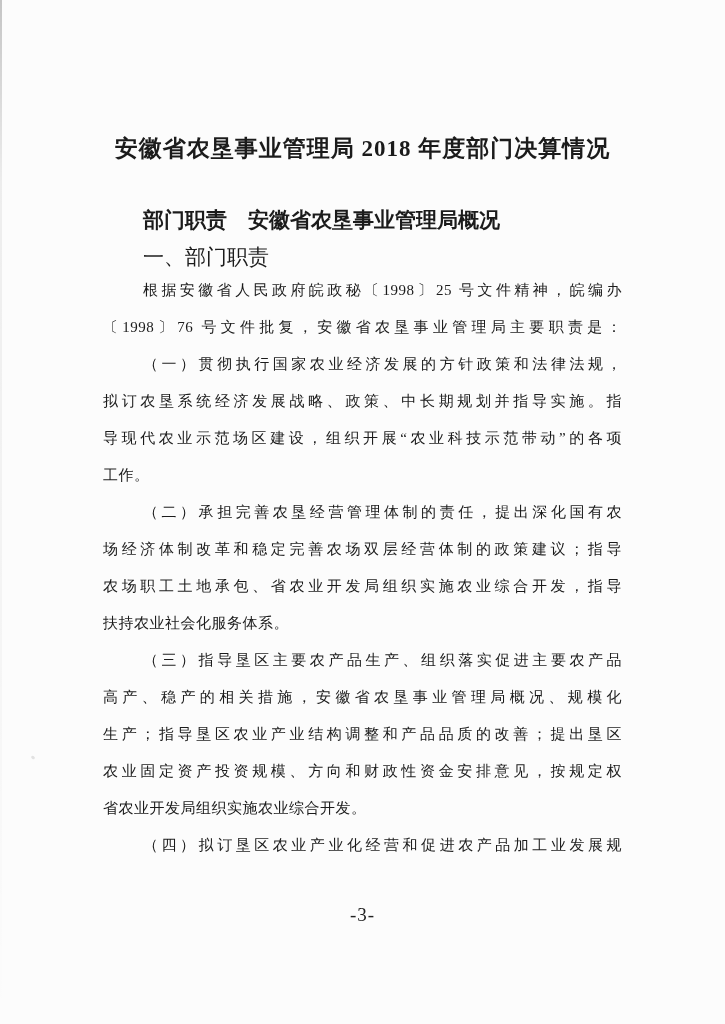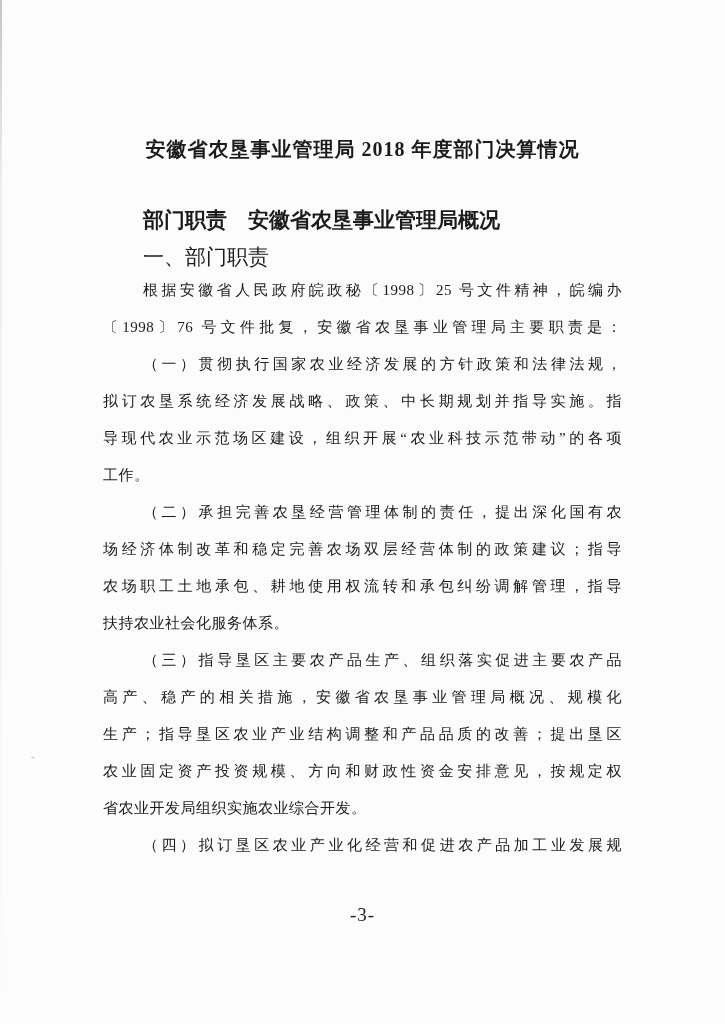--- a/index.html
+++ b/index.html
@@ -21,21 +21,21 @@
     background:linear-gradient(180deg, rgba(0,0,0,.22) 0%, rgba(0,0,0,.06) 18%, rgba(0,0,0,.03) 60%, rgba(0,0,0,0) 100%);
   }
   .speck{
     position:absolute;left:31px;top:756px;width:4px;height:3px;
     background:rgba(0,0,0,.10);border-radius:50%;
     transform:rotate(38deg);
   }
   .doc-title{
     position:absolute;left:0;right:0;top:134px;
     text-align:center;
-    font-size:20px;line-height:30px;
+    font-size:23px;line-height:30px;
     font-weight:700;
     letter-spacing:1px;
   }
   .content{
     position:absolute;left:103px;width:519px;top:0;
   }
   .h-part{
     position:absolute;top:202px;left:0;right:0;
     padding-left:40px;
     font-size:21px;line-height:37px;font-weight:700;
@@ -84,21 +84,21 @@
 
     <div class="body-lines">
       <div class="bline just indent">根据安徽省人民政府皖政秘〔1998〕25 号文件精神，皖编办</div>
       <div class="bline just">〔1998〕76 号文件批复，安徽省农垦事业管理局主要职责是：</div>
       <div class="bline just indent">（一）贯彻执行国家农业经济发展的方针政策和法律法规，</div>
       <div class="bline just">拟订农垦系统经济发展战略、政策、中长期规划并指导实施。指</div>
       <div class="bline just">导现代农业示范场区建设，组织开展“农业科技示范带动”的各项</div>
       <div class="bline">工作。</div>
       <div class="bline just indent">（二）承担完善农垦经营管理体制的责任，提出深化国有农</div>
       <div class="bline just">场经济体制改革和稳定完善农场双层经营体制的政策建议；指导</div>
-      <div class="bline just">农场职工土地承包、耕地使用权流转和承包纠纷调解管理，指导</div>
+      <div class="bline just">农场职工土地承包、省农业开发局组织实施农业综合开发，指导</div>
       <div class="bline">扶持农业社会化服务体系。</div>
       <div class="bline just indent">（三）指导垦区主要农产品生产、组织落实促进主要农产品</div>
       <div class="bline just">高产、稳产的相关措施，安徽省农垦事业管理局概况、规模化</div>
       <div class="bline just">生产；指导垦区农业产业结构调整和产品品质的改善；提出垦区</div>
       <div class="bline just">农业固定资产投资规模、方向和财政性资金安排意见，按规定权</div>
       <div class="bline">省农业开发局组织实施农业综合开发。</div>
       <div class="bline just indent">（四）拟订垦区农业产业化经营和促进农产品加工业发展规</div>
     </div>
   </div>
 

